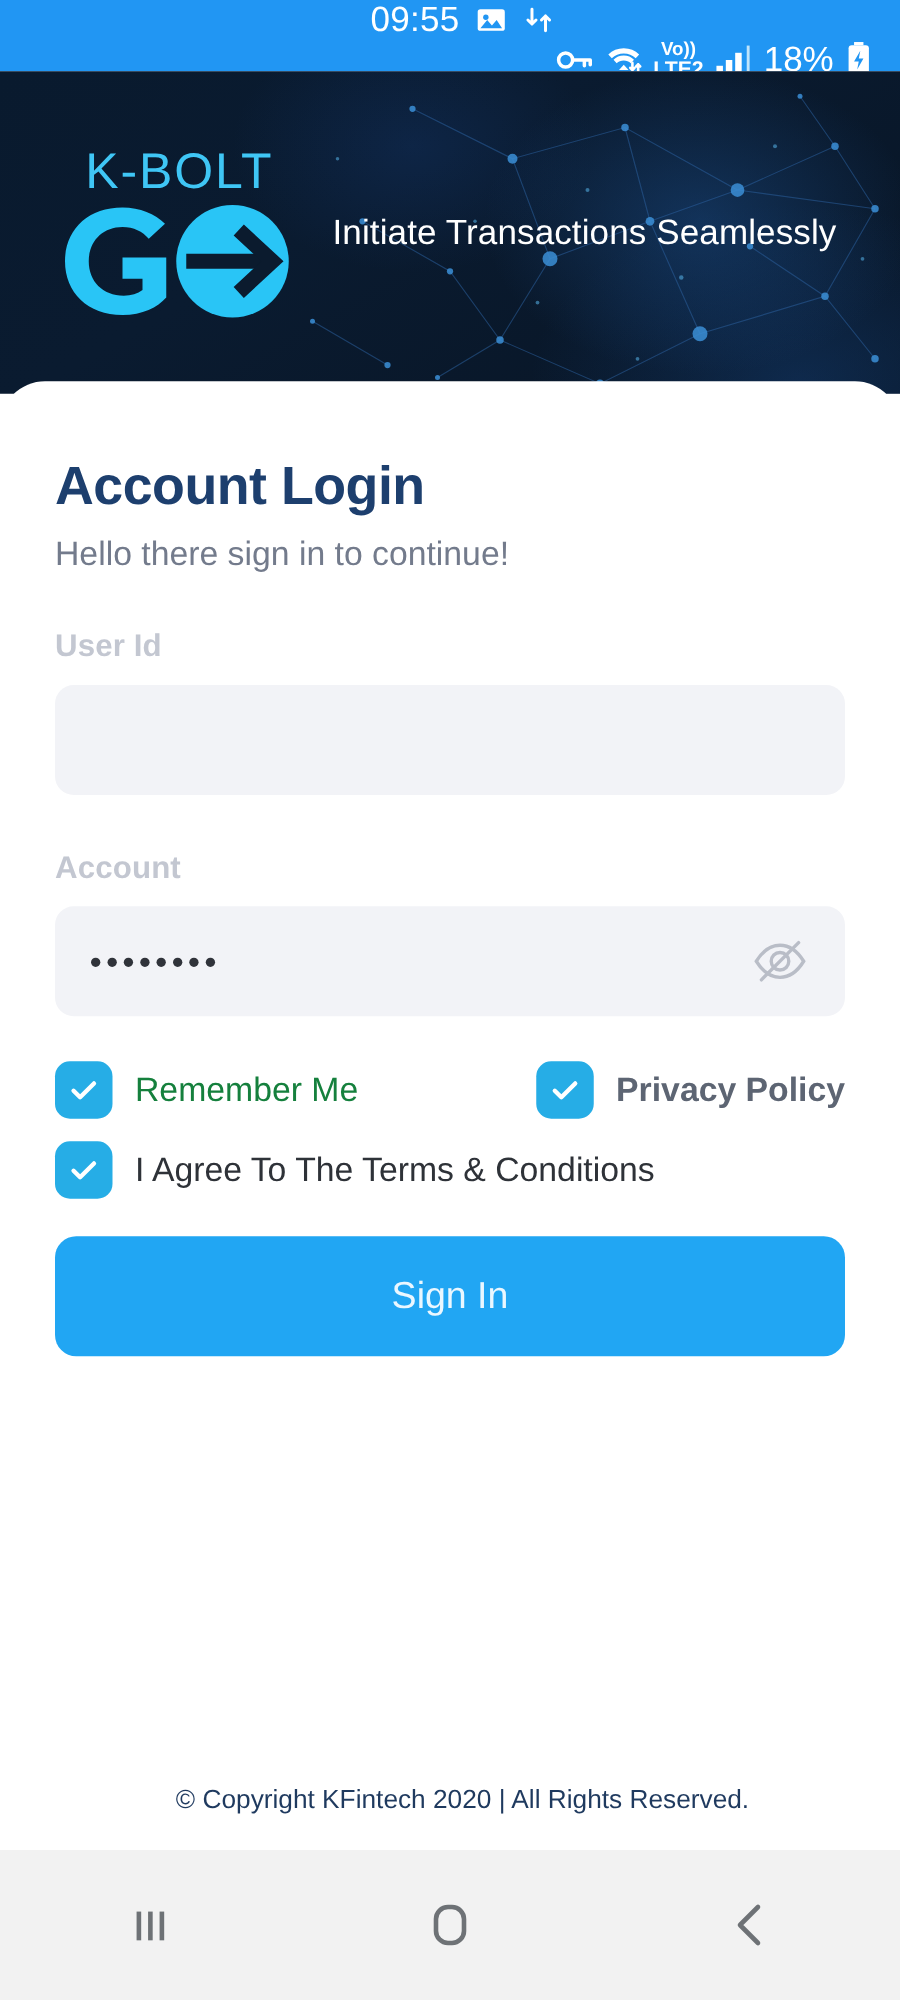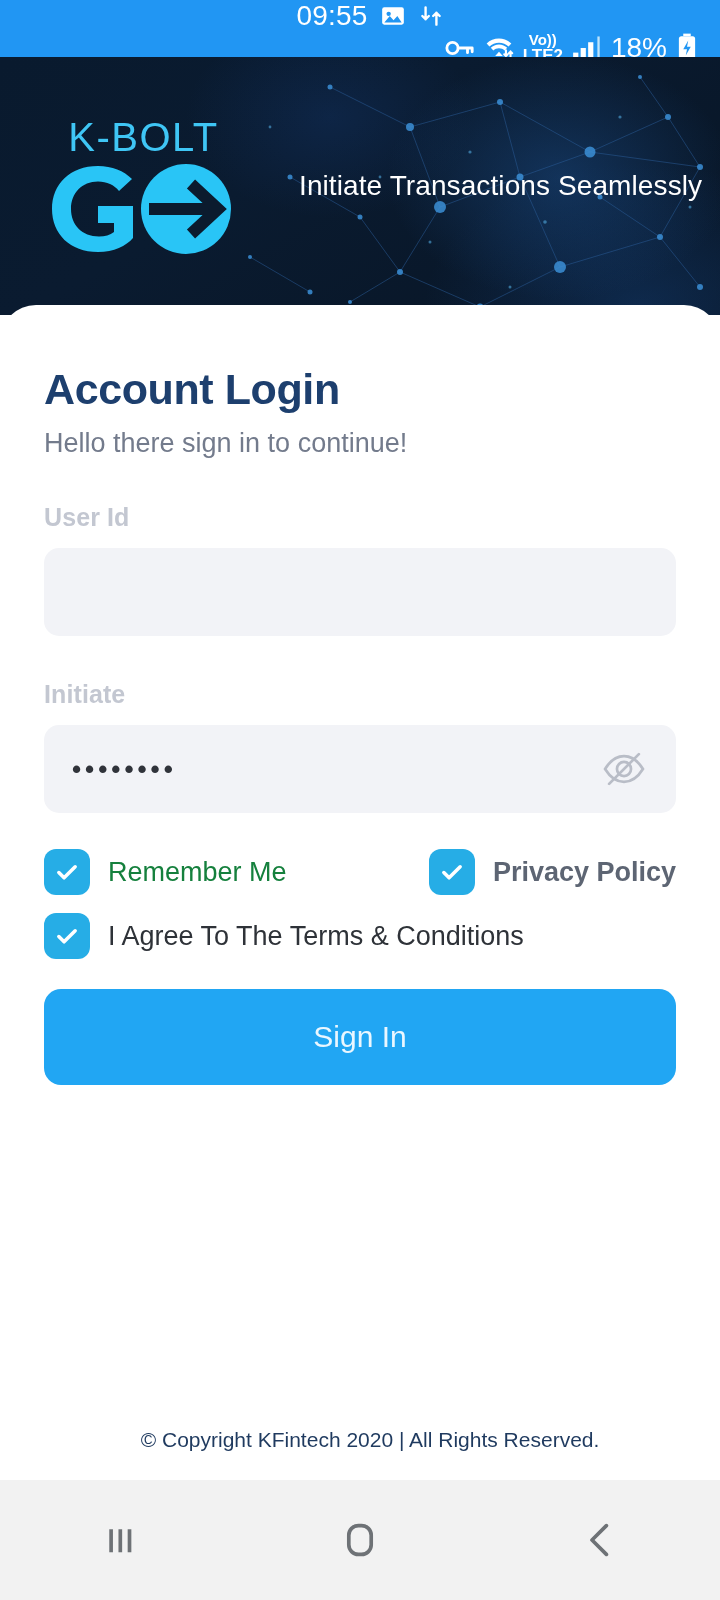--- a/index.html
+++ b/index.html
@@ -29,21 +29,21 @@
     background:
       radial-gradient(ellipse 240px 170px at 560px 120px, rgba(32,90,160,0.40), transparent 72%),
       radial-gradient(ellipse 300px 200px at 640px 250px, rgba(26,80,150,0.34), transparent 72%),
       radial-gradient(ellipse 200px 140px at 330px 60px, rgba(22,60,120,0.30), transparent 72%),
       linear-gradient(150deg,#091a2e 0%,#0a1b30 40%,#081525 100%);
     overflow:hidden;
   }
   .net { position:absolute; inset:0; width:720px; height:258px; }
   .header-inner {
     position:relative; width:100%; height:100%;
-    display:flex; align-items:center; padding-left:46px;gap:33px;
+    display:flex; align-items:center; padding-left:46px;
   }
 
   
   .logo { width:195px; flex:0 0 195px; }
   .logo-top {
     font-size:40px; font-weight:400; color:#3fc6f5; letter-spacing:1.5px;
     line-height:1; text-align:center; margin-bottom:5px;
   }
   .logo-go { position:relative; width:195px; height:94px; }
 
@@ -244,21 +244,21 @@
     <div class="subtitle">Hello there sign in to continue!</div>
 
     <div class="field">
       <div class="field-label">User Id</div>
       <div class="input-box">
         <span class="input-val"></span>
       </div>
     </div>
 
     <div class="field">
-      <div class="field-label">Initiate</div>
+      <div class="field-label">Account</div>
       <div class="input-box">
         <span class="input-val">••••••••</span>
         <span class="eye-btn">
           <svg width="46" height="36" viewBox="0 0 34 26">
             <path d="M3 13 C7 6.5 12 3.5 17 3.5 C22 3.5 27 6.5 31 13 C27 19.5 22 22.5 17 22.5 C12 22.5 7 19.5 3 13 Z" fill="none" stroke="#b9bdc7" stroke-width="2"></path>
             <circle cx="17" cy="13" r="5.2" fill="none" stroke="#b9bdc7" stroke-width="2"></circle>
             <path d="M6 24 L28 2" stroke="#b9bdc7" stroke-width="2" stroke-linecap="round"></path>
           </svg>
         </span>
       </div>

